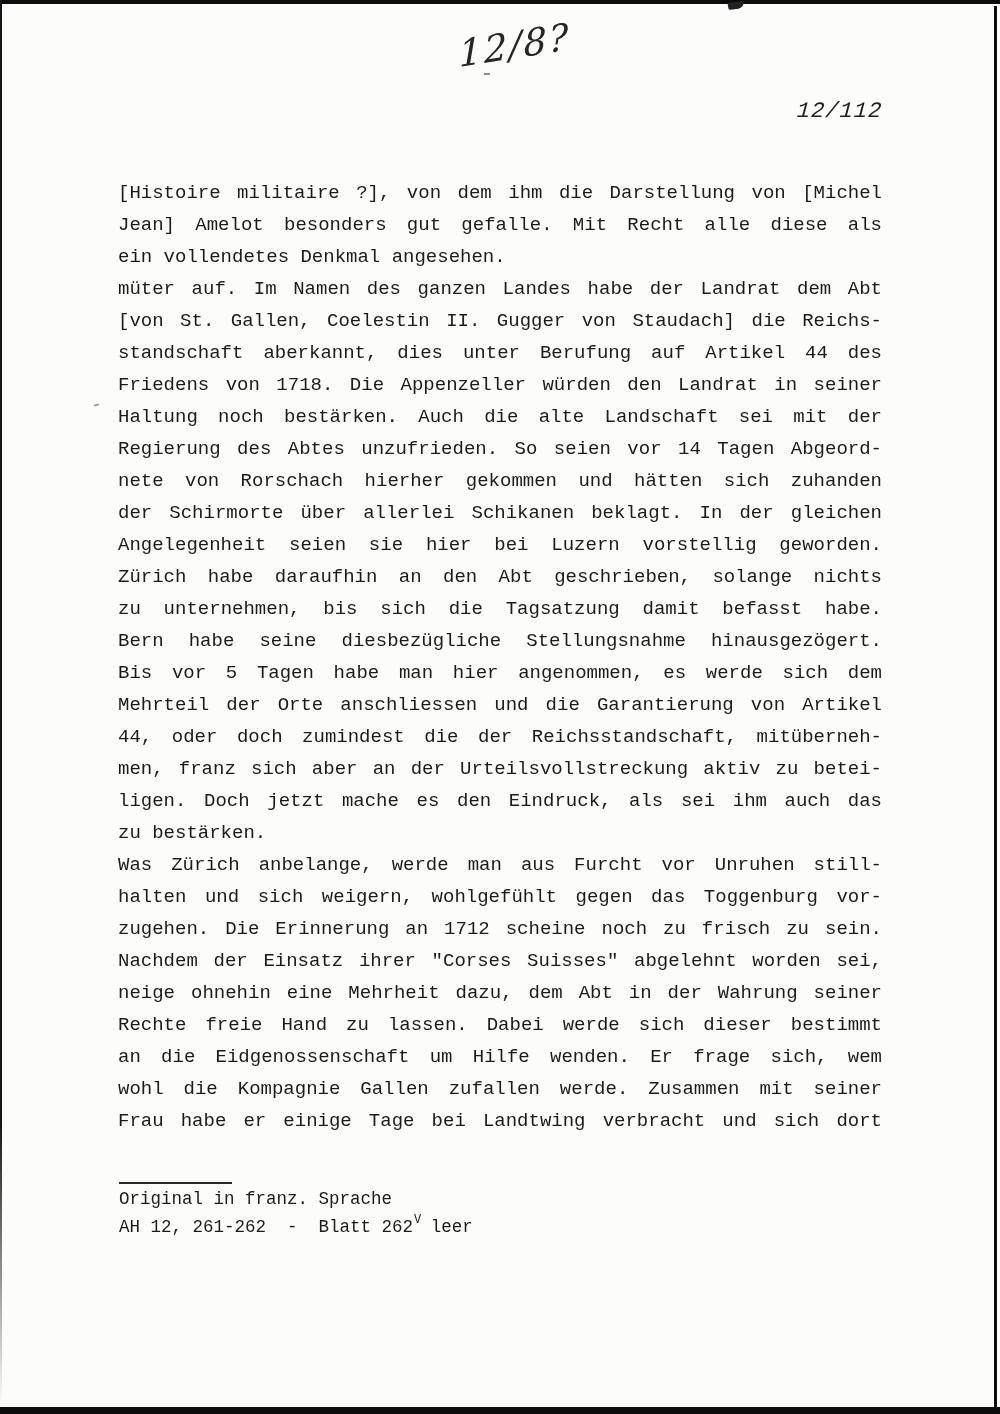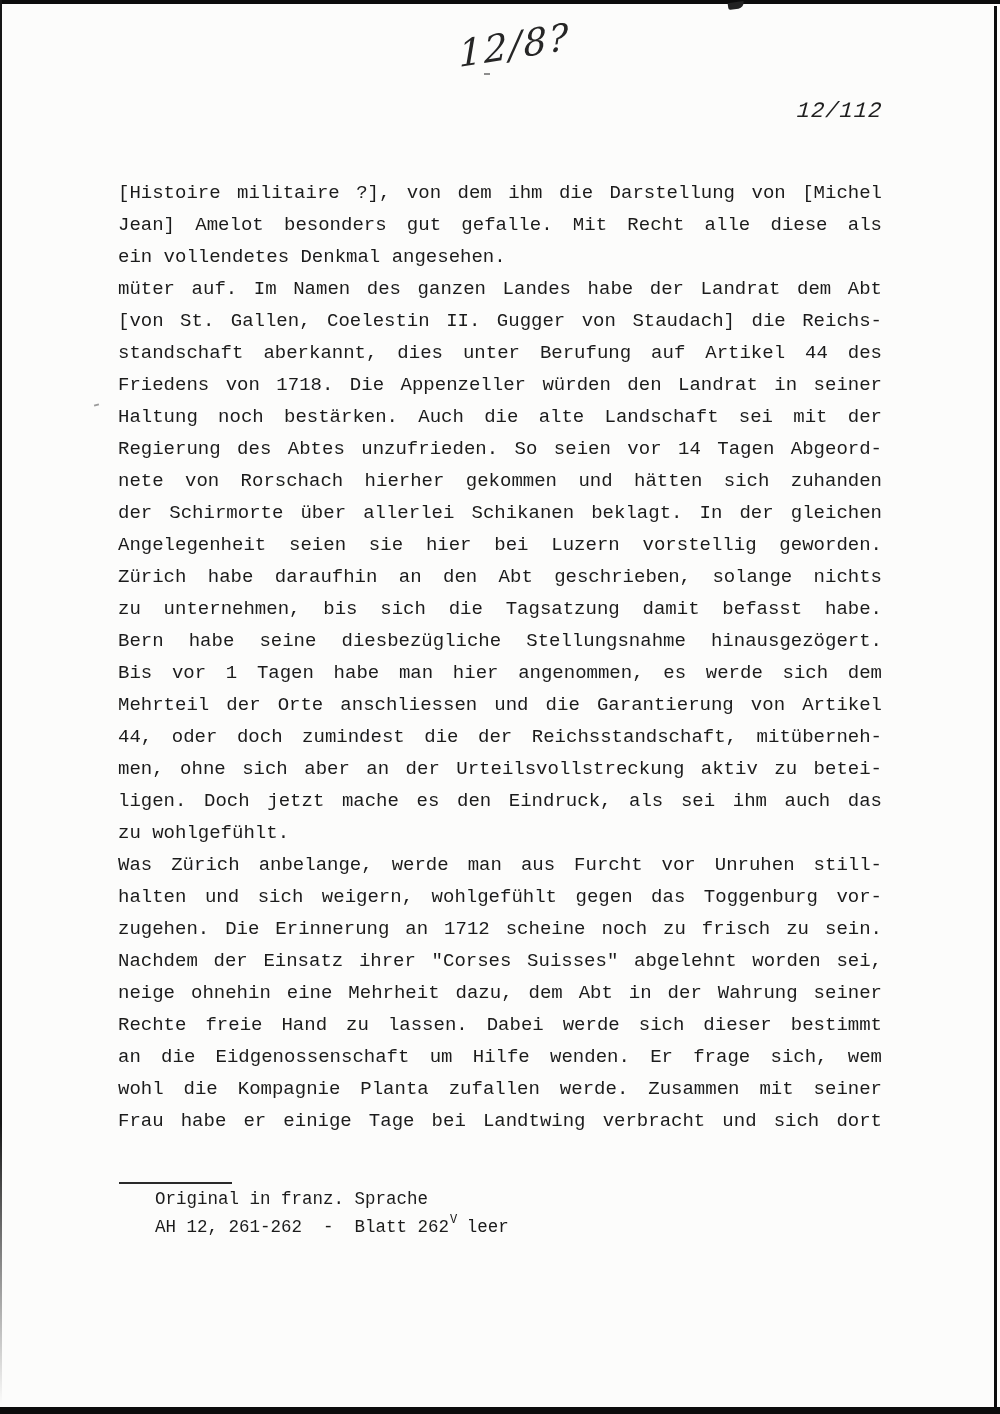--- a/index.html
+++ b/index.html
@@ -99,21 +99,21 @@
     position: absolute; left: 119px; top: 1182px;
     font-size: 17.5px;
     line-height: 23px;
     color: #1b1b1b;
   }
   .footer-rule {
     width: 113px; height: 2px;
     background: #2a2a2a;
     margin-bottom: 4px;
   }
-  .footer-line { white-space: pre; margin-left: 36px; }
+  .footer-line { white-space: pre; }
   .footer sup {
     font-size: 12px;
     position: relative;
     top: -2px;
     left: 1px;
   }
 </style>
 </head>
 <body>
 
@@ -143,36 +143,36 @@
         <div class="line">standschaft aberkannt, dies unter Berufung auf Artikel 44 des</div>
         <div class="line">Friedens von 1718. Die Appenzeller würden den Landrat in seiner</div>
         <div class="line">Haltung noch bestärken. Auch die alte Landschaft sei mit der</div>
         <div class="line">Regierung des Abtes unzufrieden. So seien vor 14 Tagen Abgeord-</div>
         <div class="line">nete von Rorschach hierher gekommen und hätten sich zuhanden</div>
         <div class="line">der Schirmorte über allerlei Schikanen beklagt. In der gleichen</div>
         <div class="line">Angelegenheit seien sie hier bei Luzern vorstellig geworden.</div>
         <div class="line">Zürich habe daraufhin an den Abt geschrieben, solange nichts</div>
         <div class="line">zu unternehmen, bis sich die Tagsatzung damit befasst habe.</div>
         <div class="line">Bern habe seine diesbezügliche Stellungsnahme hinausgezögert.</div>
-        <div class="line">Bis vor 1 Tagen habe man hier angenommen, es werde sich dem</div>
+        <div class="line">Bis vor 5 Tagen habe man hier angenommen, es werde sich dem</div>
         <div class="line">Mehrteil der Orte anschliessen und die Garantierung von Artikel</div>
         <div class="line">44, oder doch zumindest die der Reichsstandschaft, mitüberneh-</div>
-        <div class="line">men, ohne sich aber an der Urteilsvollstreckung aktiv zu betei-</div>
+        <div class="line">men, franz sich aber an der Urteilsvollstreckung aktiv zu betei-</div>
         <div class="line">ligen. Doch jetzt mache es den Eindruck, als sei ihm auch das</div>
-        <div class="line last">zu wohlgefühlt.</div>
+        <div class="line last">zu bestärken.</div>
       </div>
       <div class="paragraph">
         <div class="line">Was Zürich anbelange, werde man aus Furcht vor Unruhen still-</div>
         <div class="line">halten und sich weigern, wohlgefühlt gegen das Toggenburg vor-</div>
         <div class="line">zugehen. Die Erinnerung an 1712 scheine noch zu frisch zu sein.</div>
         <div class="line">Nachdem der Einsatz ihrer "Corses Suisses" abgelehnt worden sei,</div>
         <div class="line">neige ohnehin eine Mehrheit dazu, dem Abt in der Wahrung seiner</div>
         <div class="line">Rechte freie Hand zu lassen. Dabei werde sich dieser bestimmt</div>
         <div class="line">an die Eidgenossenschaft um Hilfe wenden. Er frage sich, wem</div>
-        <div class="line">wohl die Kompagnie Planta zufallen werde. Zusammen mit seiner</div>
+        <div class="line">wohl die Kompagnie Gallen zufallen werde. Zusammen mit seiner</div>
         <div class="line">Frau habe er einige Tage bei Landtwing verbracht und sich dort</div>
       </div>
     </div>
 
   <div class="footer">
     <div class="footer-rule"></div>
     <div class="footer-line">Original in franz. Sprache</div>
     <div class="footer-line"><span>AH 12, 261-262  -  Blatt 262</span><sup>V</sup><span> leer</span></div>
   </div>
 

